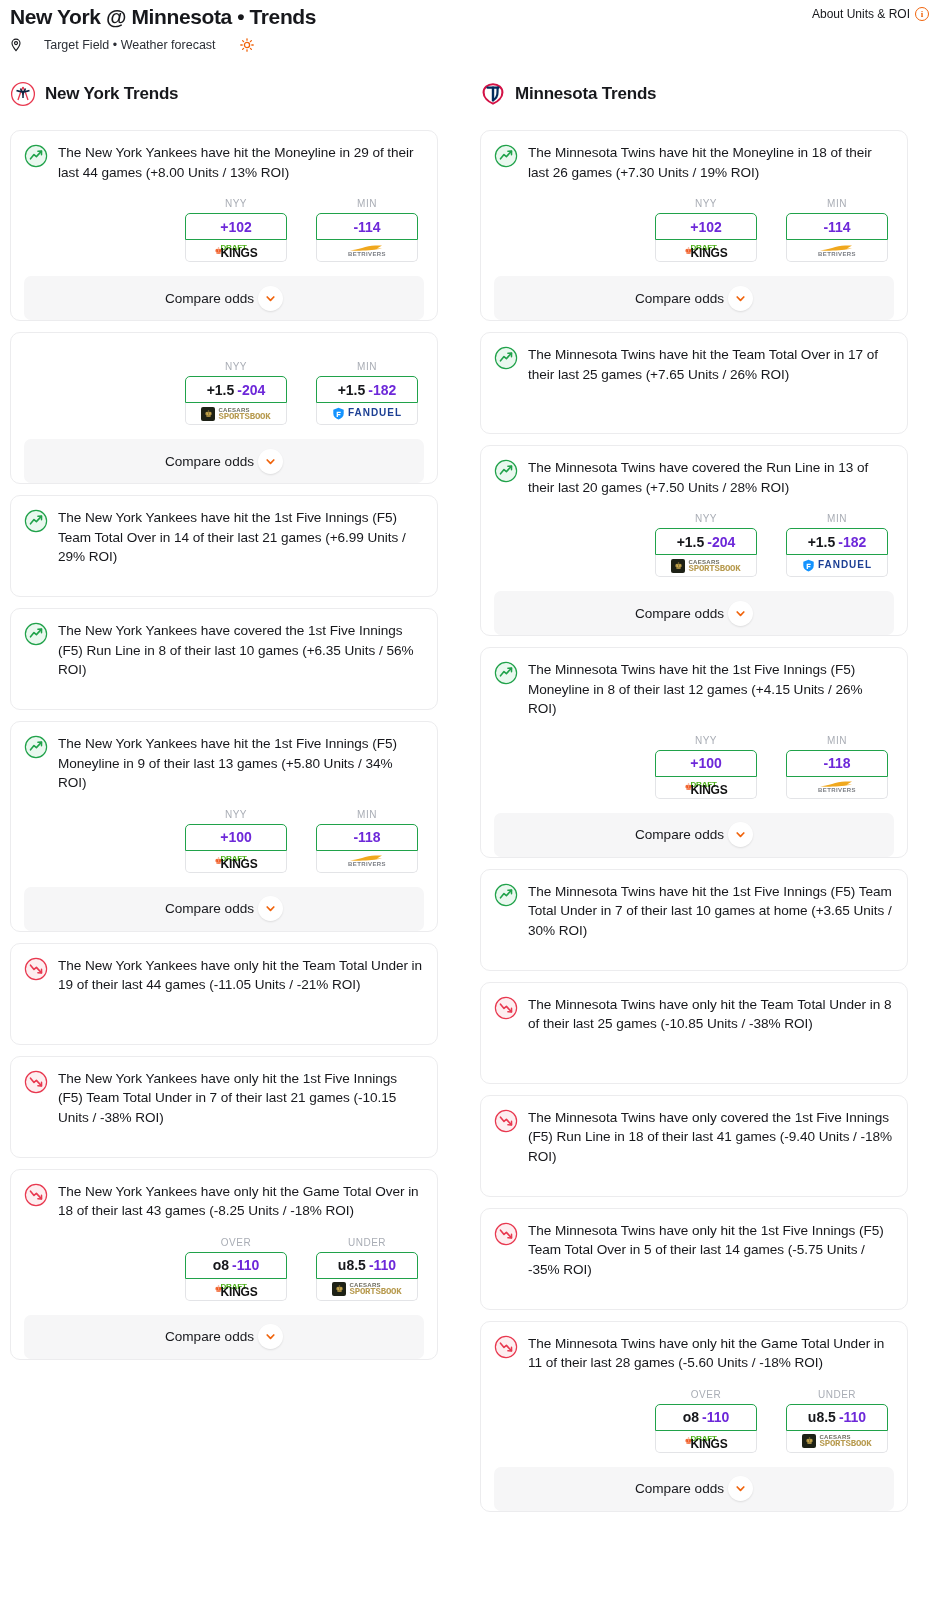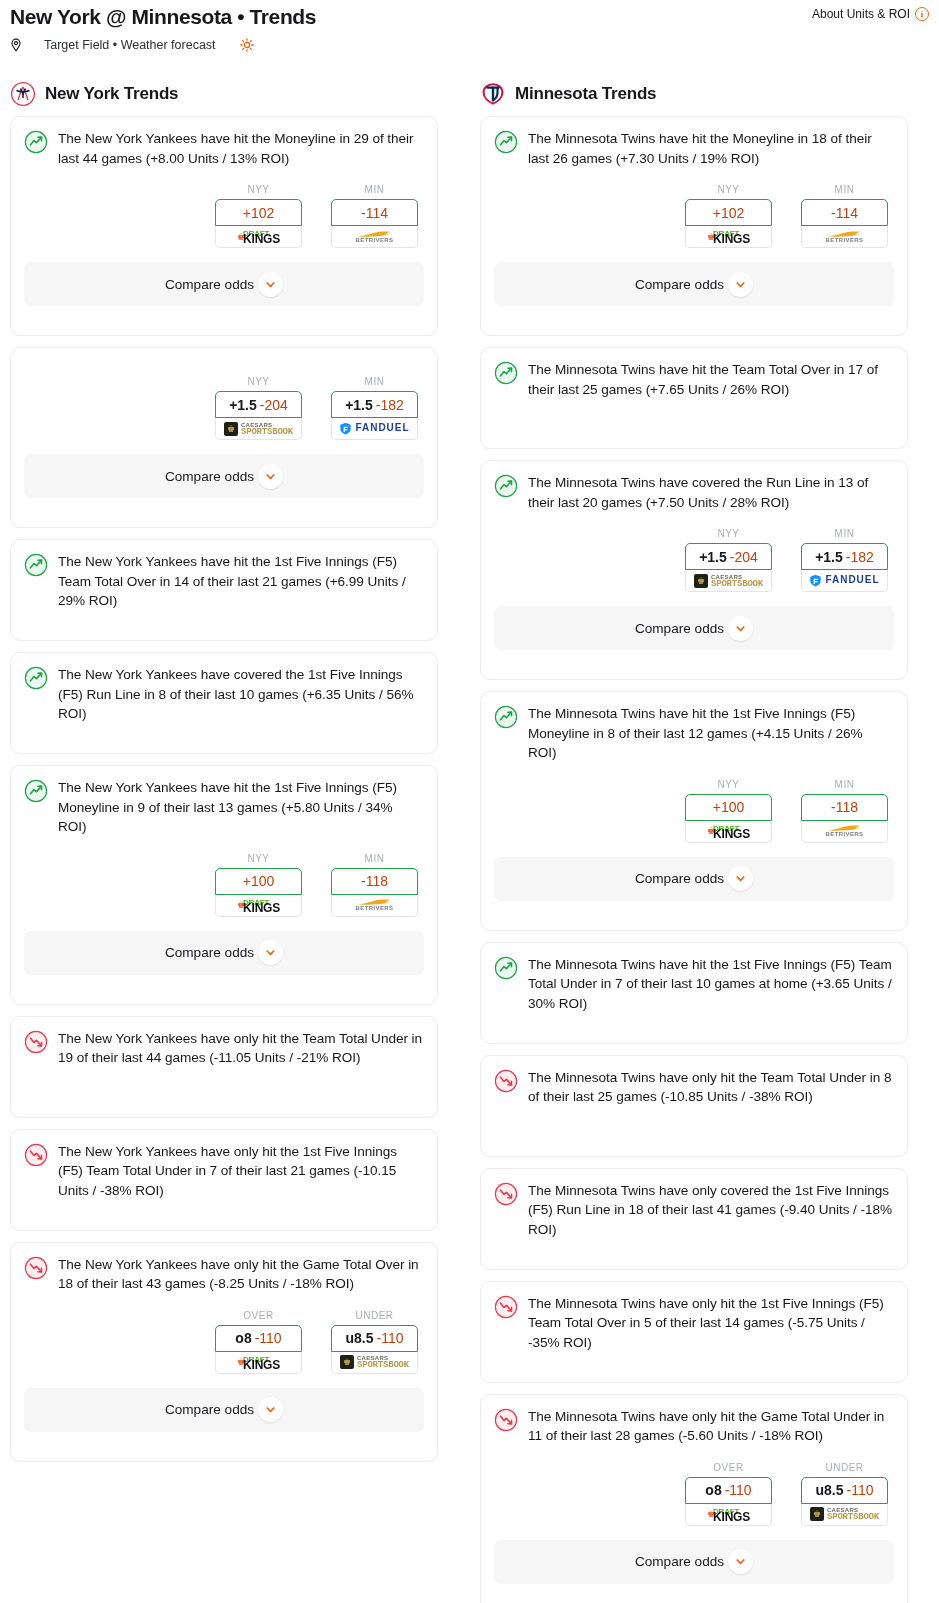--- a/index.html
+++ b/index.html
@@ -63,37 +63,37 @@
     padding: 0 10px;
     margin-top: 29px;
     align-items: flex-start;
   }
   .column { width: 428px; flex: 0 0 428px; }
 
   .col-header {
     display: flex;
     align-items: center;
     gap: 9px;
-    margin-bottom: 9px;
+    margin-bottom: 23px;
     height: 26px;
   }
   .col-header .logo { width: 26px; height: 26px; flex: 0 0 26px; display:flex; align-items:center; justify-content:center; }
   .col-header .col-title {
     font-size: 17px;
     font-weight: bold;
     letter-spacing: -0.2px;
     color: #17181c;
   }
 
   
   .trend-card {
     border: 1px solid #ececee;
     border-radius: 10px;
     background: #fff;
-    padding: 12px 13px 29px 13px;
+    padding: 12px 13px 0 13px;
     margin-bottom: 11px;
     min-height: 102px;
     display: flex;
     flex-direction: column;
   }
   .trend-top { display: flex; gap: 10px; align-items: flex-start; }
   .trend-icon { flex: 0 0 24px; width: 24px; height: 24px; margin-top: 1px; }
   .trend-text {
     font-size: 13.6px;
     line-height: 19.5px;
@@ -102,21 +102,21 @@
   }
 
   
   .odds-row {
     display: flex;
     justify-content: flex-end;
     gap: 29px;
     margin-top: 16px;
     padding-right: 6px;
   }
-  .odds-col { width: 87px; }
+  .odds-col { width: 102px; }
   .odds-label {
     text-align: center;
     font-size: 10px;
     letter-spacing: 0.5px;
     color: #a9adb5;
     margin-bottom: 4px;
   }
   .odds-box {
     border: 1px solid #20a24a;
     border-radius: 5px 5px 0 0;
@@ -124,21 +124,21 @@
     display: flex;
     align-items: center;
     justify-content: center;
     font-size: 14px;
     font-weight: bold;
     color: #17181c;
     background: #fff;
     cursor: pointer;
   }
   .odds-box .line { font-weight: bold; margin-right: 3px; }
-  .odds-box .juice { font-weight: normal; color: #c2410c; }
+  .odds-box .juice { font-weight: bold; color: #6d28d9; }
   .odds-book {
     border: 1px solid #e3e4e7;
     border-top: none;
     border-radius: 0 0 5px 5px;
     height: 22px;
     display: flex;
     align-items: center;
     justify-content: center;
     background: #fff;
     overflow: hidden;

